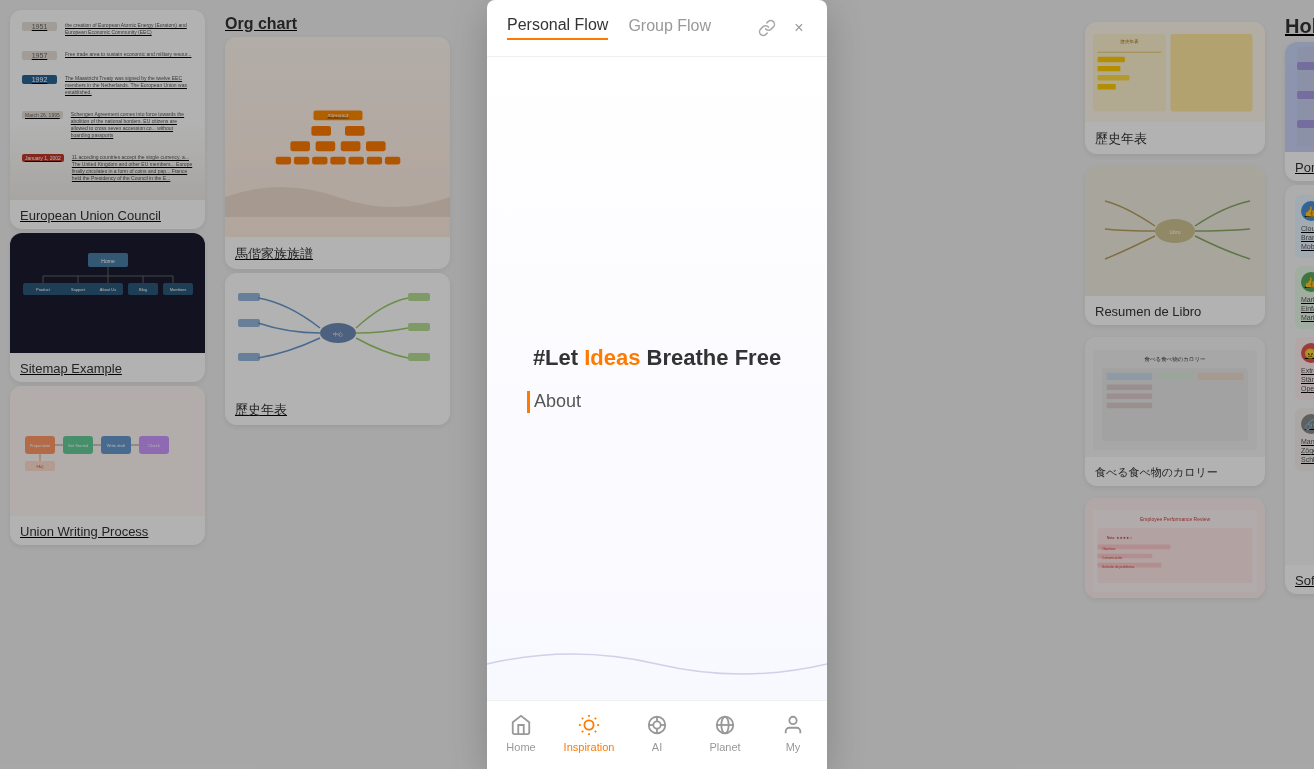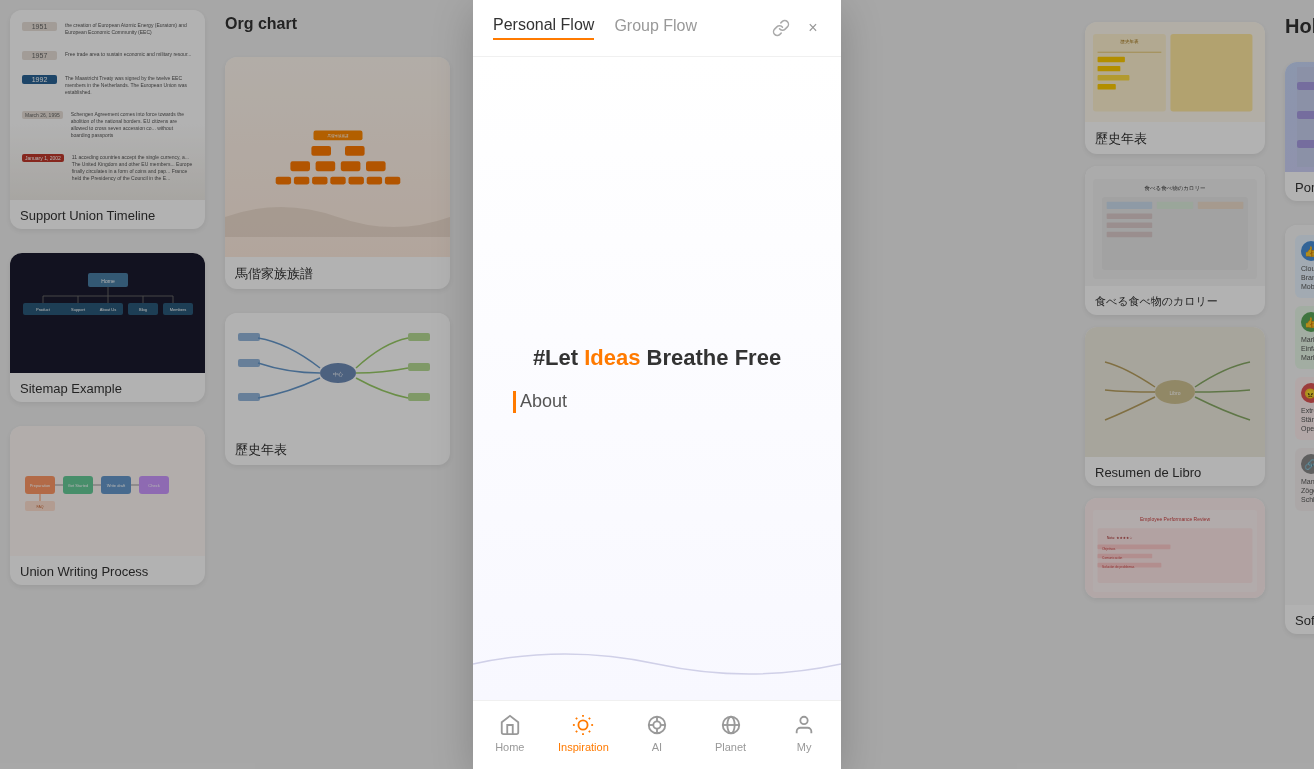--- a/index.html
+++ b/index.html
@@ -49,24 +49,24 @@
       position: absolute;
       top: 0; left: 0; right: 0; bottom: 0;
       background: rgba(0,0,0,0.3);
       display: flex;
       align-items: center;
       justify-content: center;
       z-index: 100;
     }
 
     .modal {
-      width: 368px;
+      width: 340px;
       height: 769px;
       background: #fff;
-      border-radius: 0;
+      border-radius: 8px;
       display: flex;
       flex-direction: column;
       position: relative;
       box-shadow: 0 10px 40px rgba(0,0,0,0.2);
     }
 
     .modal-header {
       display: flex;
       align-items: center;
       padding: 16px 20px;
@@ -184,22 +184,23 @@
       top: 0; left: 0; right: 0; bottom: 0;
       display: grid;
       grid-template-columns: 215px 245px 815px 244px;
       overflow: hidden;
     }
 
     .col-section {
       padding: 10px;
       display: flex;
       flex-direction: column;
-      gap: 24px;
+      gap: 4px;
       overflow: hidden;
+      text-decoration: underline;
     }
 
     .bg-card {
       border-radius: 12px;
       overflow: hidden;
       background: #fff;
       box-shadow: 0 2px 6px rgba(0,0,0,0.08);
     }
 
     .bg-card-title {
@@ -335,21 +336,21 @@
         </div>
         <div class="tl-row">
           <div class="tl-year-label" style="font-size:5px;">March 26, 1995</div>
           <div class="tl-text">Schengen Agreement comes into force towards the abolition of the national borders. EU citizens are allowed to cross seven accession co... without boarding passports</div>
         </div>
         <div class="tl-row">
           <div class="tl-year-label tl-red" style="font-size:5px;">January 1, 2002</div>
           <div class="tl-text">11 acceding countries accept the single currency, a... The United Kingdom and other EU members... Europe finally circulates in a form of coins and pap... France held the Presidency of the Council in the E...</div>
         </div>
       </div>
-      <div class="bg-card-title">Support Union Timeline</div>
+      <div class="bg-card-title">European Union Council</div>
     </div>
 
     <div class="bg-card">
       <div class="sitemap-card-img" style="height:120px; background:#1a1a2e; display:flex; align-items:center; justify-content:center;">
         <svg width="180" height="90" viewBox="0 0 180 90">
           <rect x="70" y="5" width="40" height="14" rx="2" fill="#4a7fa5"></rect>
           <text x="90" y="15" font-size="5" fill="white" text-anchor="middle">Home</text>
           <line x1="90" y1="19" x2="90" y2="28" stroke="#666" stroke-width="1"></line>
           <line x1="25" y1="28" x2="155" y2="28" stroke="#666" stroke-width="1"></line>
           <line x1="25" y1="28" x2="25" y2="35" stroke="#666" stroke-width="1"></line>
@@ -478,51 +479,51 @@
             <rect x="5" y="25" width="30" height="6" rx="1" fill="#ffcc00"></rect>
             <rect x="5" y="35" width="25" height="6" rx="1" fill="#ffcc00"></rect>
             <rect x="5" y="45" width="35" height="6" rx="1" fill="#ffdd44"></rect>
             <rect x="5" y="55" width="20" height="6" rx="1" fill="#ffcc00"></rect>
           </svg>
         </div>
         <div class="bg-card-title">歷史年表</div>
       </div>
 
       <div class="bg-card">
-        <div style="height:120px; background:#f5f5f5; padding:8px;">
-          <svg width="100%" height="110" viewBox="0 0 180 110">
-            <rect x="0" y="0" width="180" height="110" fill="#f0f0f0" rx="4"></rect>
-            <text x="90" y="12" font-size="6" fill="#333" text-anchor="middle">食べる食べ物のカロリー</text>
-            <rect x="10" y="20" width="160" height="80" rx="3" fill="#e8e8e8"></rect>
-
-            <rect x="15" y="25" width="50" height="8" rx="1" fill="#ccddee"></rect>
-            <rect x="70" y="25" width="40" height="8" rx="1" fill="#ddeedd"></rect>
-            <rect x="115" y="25" width="50" height="8" rx="1" fill="#eeddcc"></rect>
-            <rect x="15" y="38" width="50" height="6" rx="1" fill="#ddcccc"></rect>
-            <rect x="15" y="48" width="50" height="6" rx="1" fill="#ddcccc"></rect>
-            <rect x="15" y="58" width="50" height="6" rx="1" fill="#ddcccc"></rect>
-          </svg>
-        </div>
-        <div class="bg-card-title" style="font-size:11px;">食べる食べ物のカロリー</div>
-      </div>
-
-      <div class="bg-card">
         <div style="height:130px; background:#f0ede0; display:flex; align-items:center; justify-content:center;">
           <svg width="160" height="120" viewBox="0 0 160 120">
             <ellipse cx="80" cy="60" rx="20" ry="12" fill="#c8b880" opacity="0.8"></ellipse>
             <text x="80" y="63" font-size="5" fill="white" text-anchor="middle">Libro</text>
             <path d="M60,55 Q30,35 10,30" stroke="#b8a060" stroke-width="1.5" fill="none"></path>
             <path d="M60,60 Q30,60 10,58" stroke="#b8a060" stroke-width="1.5" fill="none"></path>
             <path d="M60,65 Q30,80 10,88" stroke="#b8a060" stroke-width="1.5" fill="none"></path>
             <path d="M100,55 Q130,35 155,30" stroke="#88aa66" stroke-width="1.5" fill="none"></path>
             <path d="M100,60 Q130,60 155,58" stroke="#88aa66" stroke-width="1.5" fill="none"></path>
             <path d="M100,65 Q130,80 155,88" stroke="#88aa66" stroke-width="1.5" fill="none"></path>
           </svg>
         </div>
         <div class="bg-card-title">Resumen de Libro</div>
+      </div>
+
+      <div class="bg-card">
+        <div style="height:120px; background:#f5f5f5; padding:8px;">
+          <svg width="100%" height="110" viewBox="0 0 180 110">
+            <rect x="0" y="0" width="180" height="110" fill="#f0f0f0" rx="4"></rect>
+            <text x="90" y="12" font-size="6" fill="#333" text-anchor="middle">食べる食べ物のカロリー</text>
+            <rect x="10" y="20" width="160" height="80" rx="3" fill="#e8e8e8"></rect>
+
+            <rect x="15" y="25" width="50" height="8" rx="1" fill="#ccddee"></rect>
+            <rect x="70" y="25" width="40" height="8" rx="1" fill="#ddeedd"></rect>
+            <rect x="115" y="25" width="50" height="8" rx="1" fill="#eeddcc"></rect>
+            <rect x="15" y="38" width="50" height="6" rx="1" fill="#ddcccc"></rect>
+            <rect x="15" y="48" width="50" height="6" rx="1" fill="#ddcccc"></rect>
+            <rect x="15" y="58" width="50" height="6" rx="1" fill="#ddcccc"></rect>
+          </svg>
+        </div>
+        <div class="bg-card-title" style="font-size:11px;">食べる食べ物のカロリー</div>
       </div>
 
       <div class="bg-card">
         <div style="height:100px; background:#fff0f0; padding:8px;">
           <svg width="100%" height="90" viewBox="0 0 180 90">
             <rect x="0" y="0" width="180" height="90" fill="#fff5f5" rx="3"></rect>
             <text x="90" y="12" font-size="5.5" fill="#cc4444" text-anchor="middle">Employee Performance Review</text>
             <rect x="5" y="20" width="170" height="60" rx="2" fill="#ffe8e8"></rect>
             <text x="15" y="32" font-size="4" fill="#aa3333">Nota: ★★★★☆</text>
             <rect x="5" y="38" width="80" height="5" rx="1" fill="#ffcccc"></rect>

